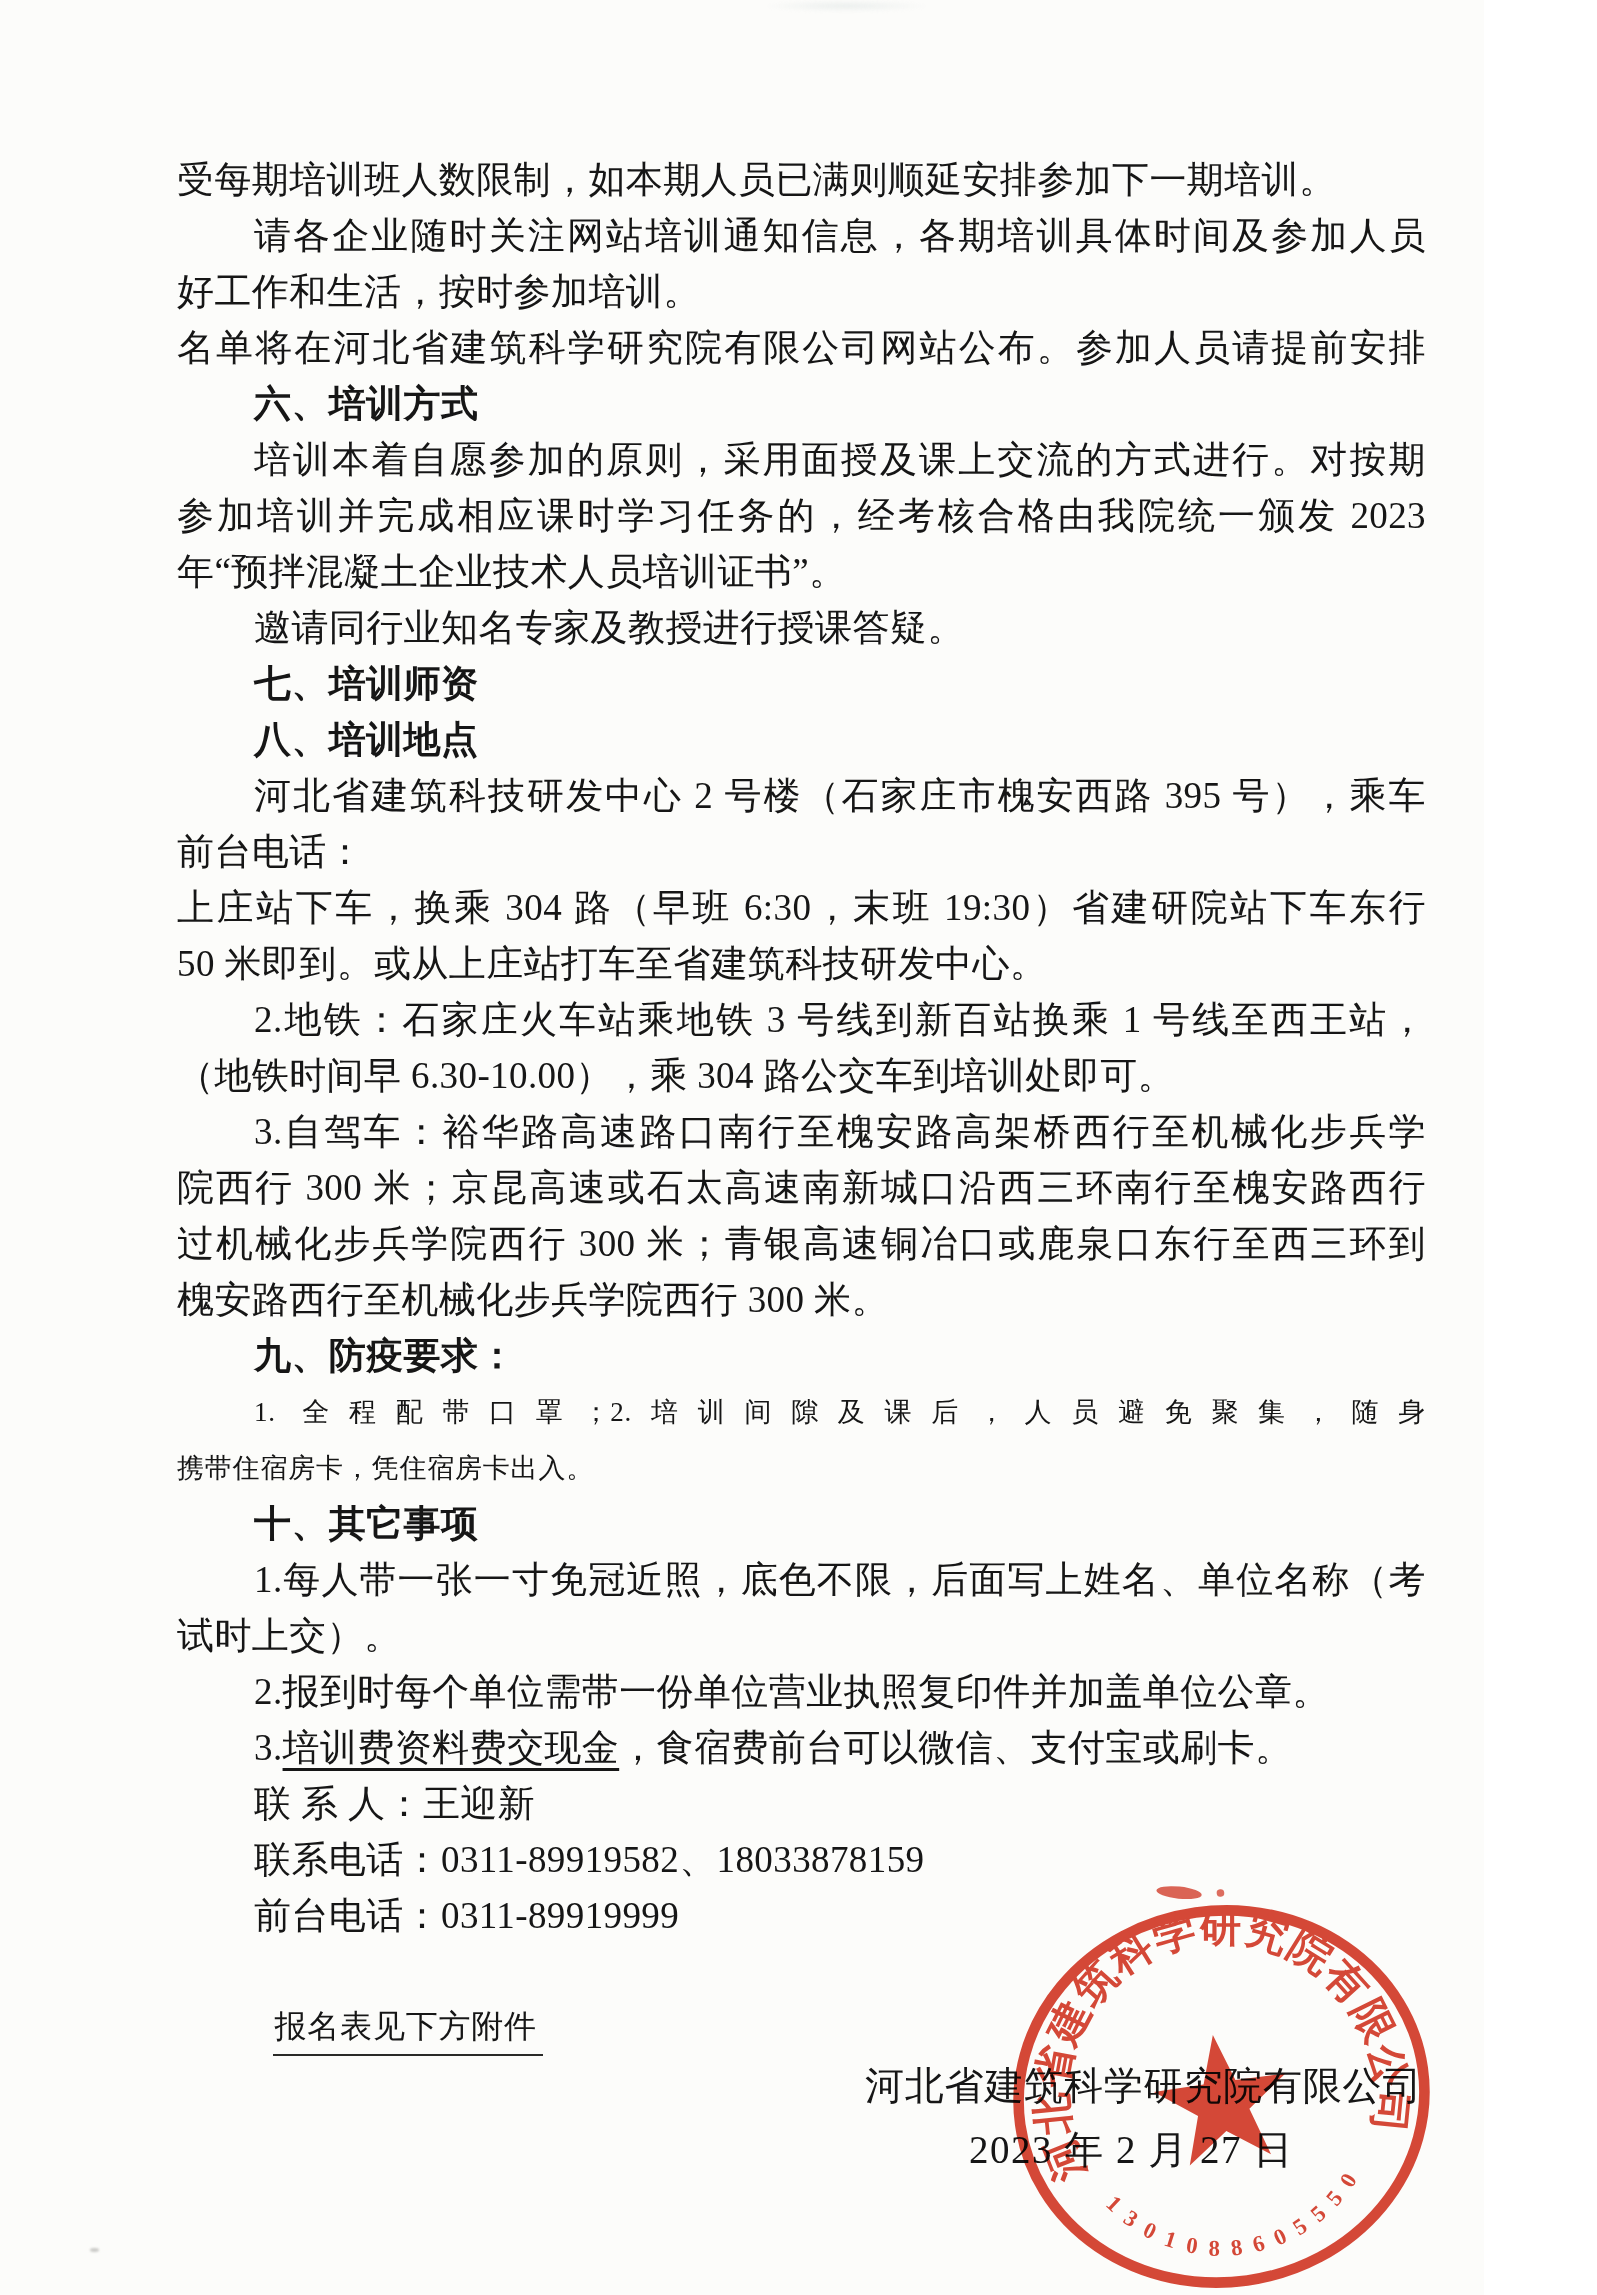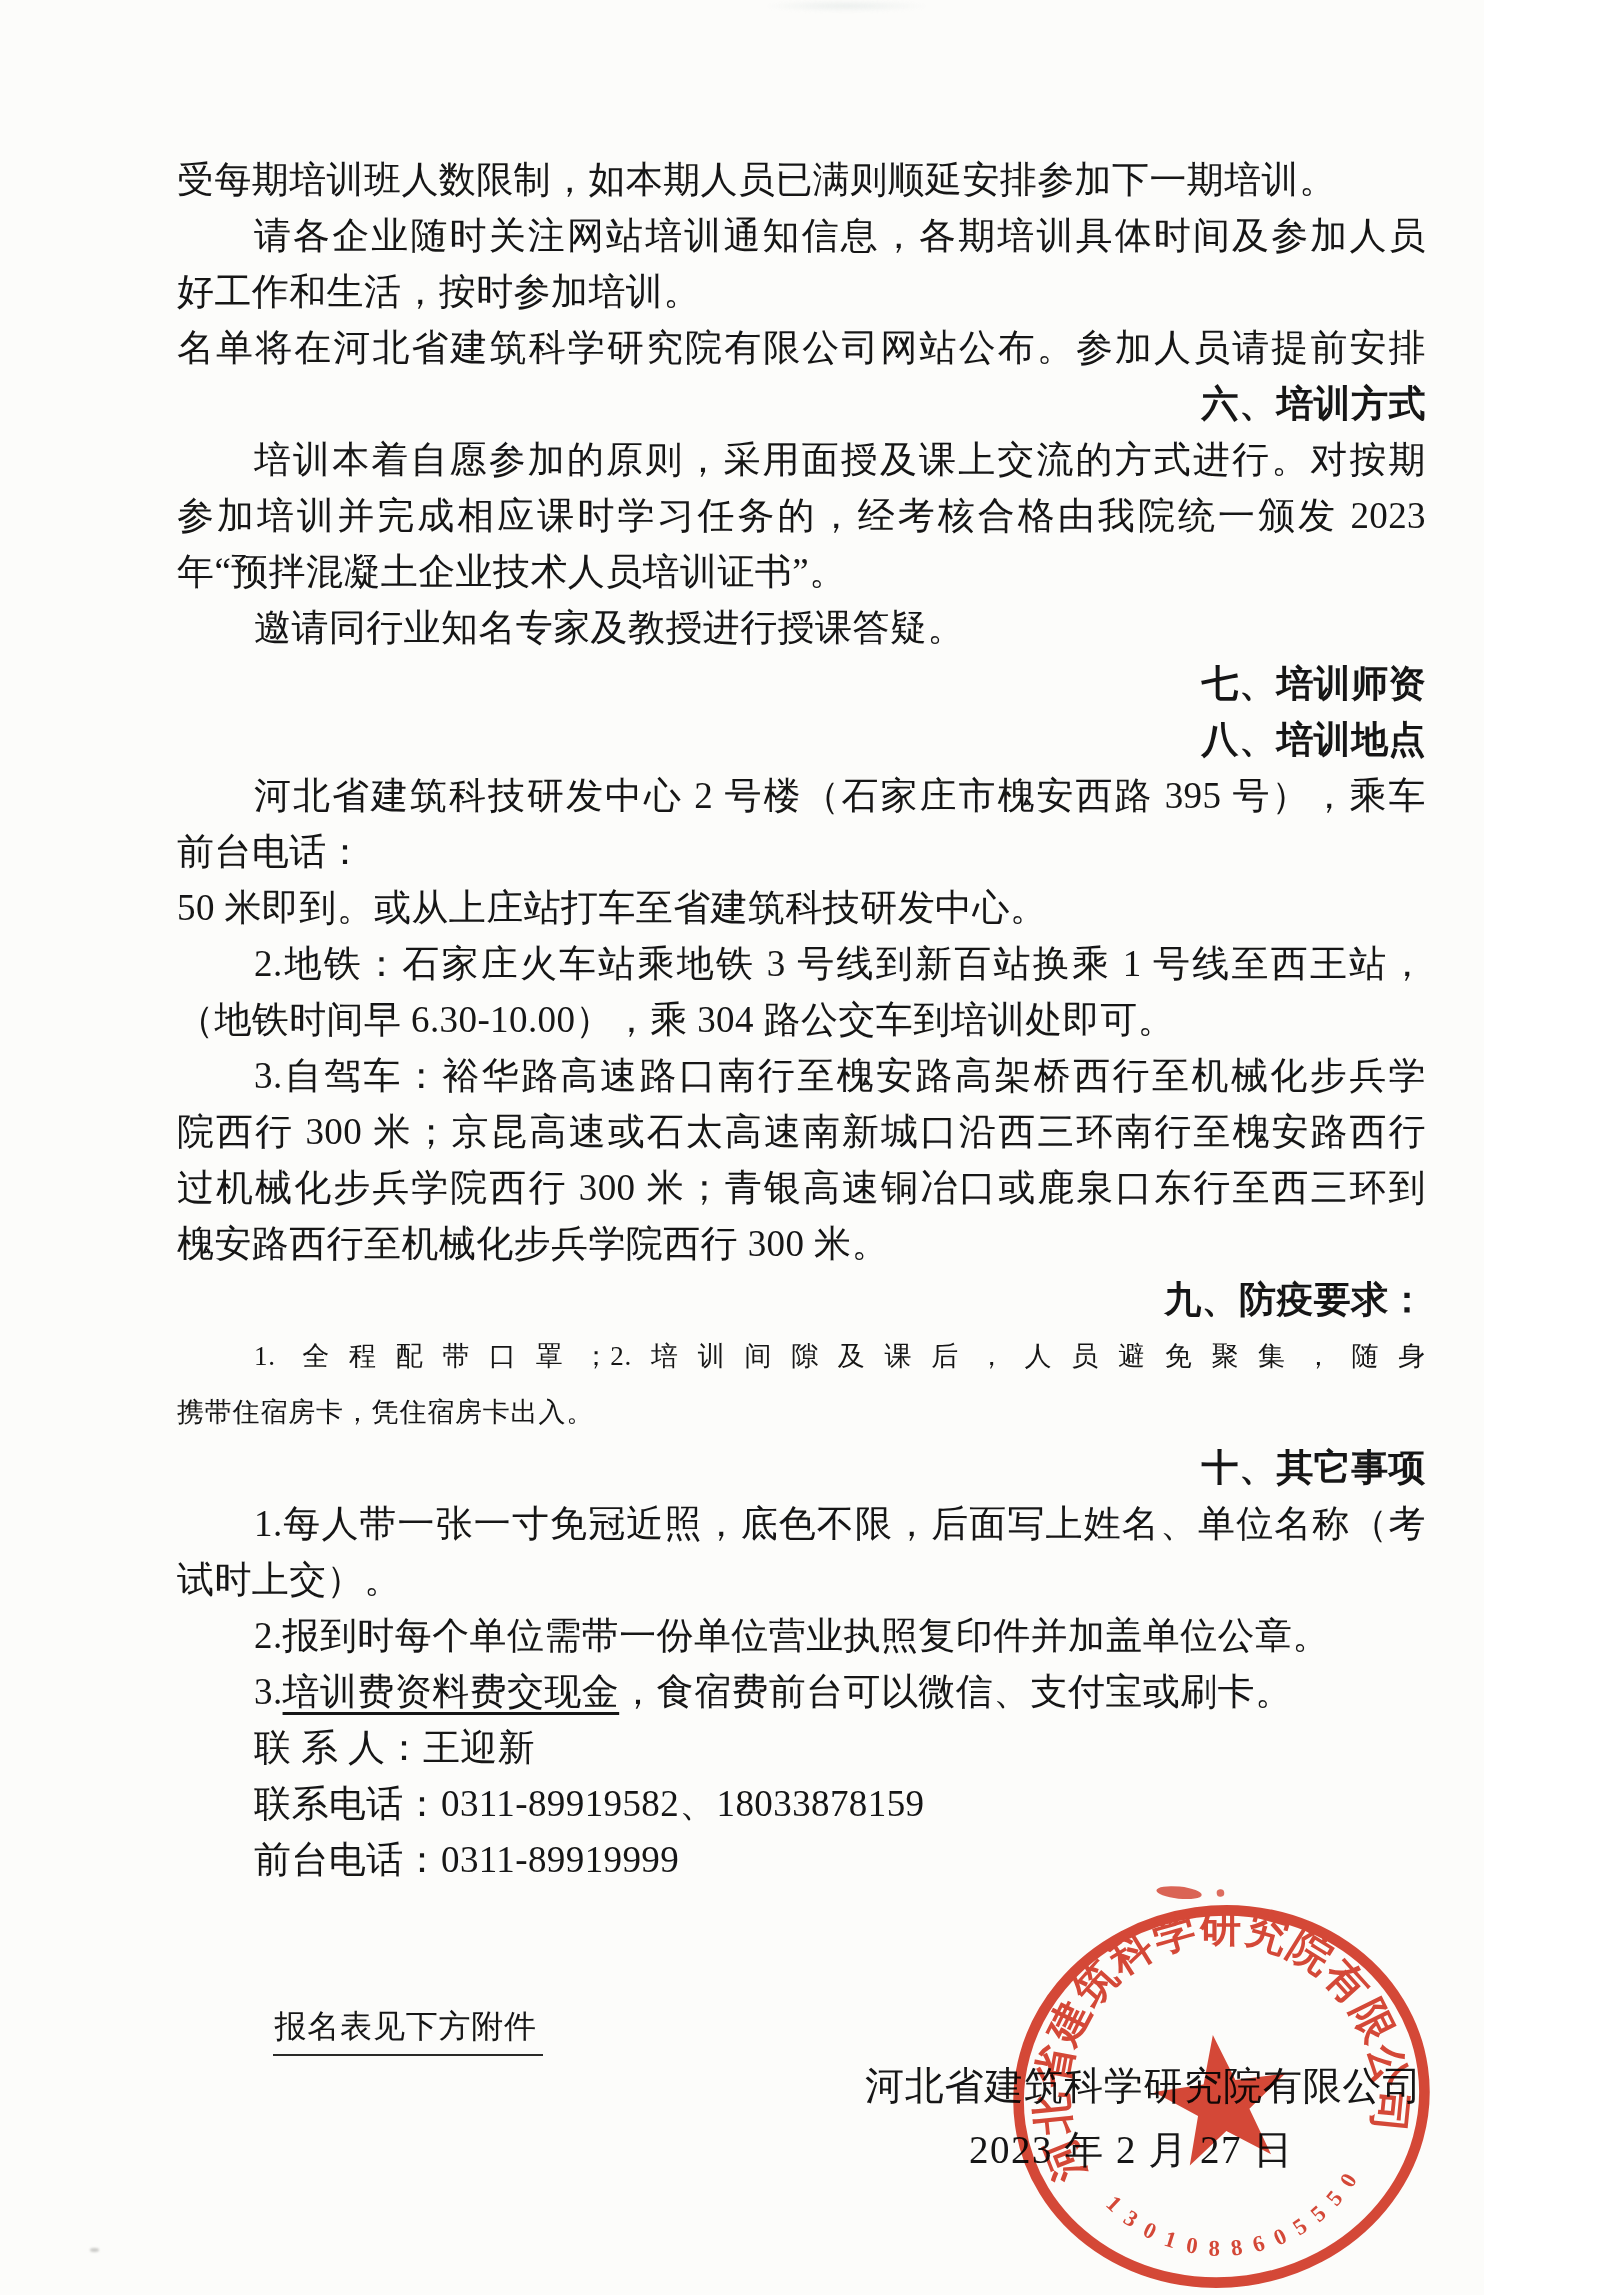--- a/index.html
+++ b/index.html
@@ -33,21 +33,21 @@
     white-space:nowrap;
     width:1249px;
     box-sizing:border-box;
   }
   .line.j{
     white-space:normal;
     text-align:justify;
     text-align-last:justify;
   }
   .line.indent{padding-left:77px;}
-  .line.bold{font-weight:bold;text-align:right;}
+  .line.bold{font-weight:bold;}
   .line.large{font-size:27px;letter-spacing:0.8px;}
   .u-part{
     text-decoration:underline;
     text-underline-offset:8.4px;
     text-decoration-thickness:2.7px;
   }
   .attachment{
     position:absolute;left:273px;top:2005px;
     font-size:32px;letter-spacing:0.8px;
     padding:0 6px 5.3px 1.5px;
@@ -83,20 +83,21 @@
       <div class="line j">名单将在河北省建筑科学研究院有限公司网站公布。参加人员请提前安排</div>
       <div class="line indent bold">六、培训方式</div>
       <div class="line indent j">培训本着自愿参加的原则，采用面授及课上交流的方式进行。对按期</div>
       <div class="line j">参加培训并完成相应课时学习任务的，经考核合格由我院统一颁发 2023</div>
       <div class="line">年“预拌混凝土企业技术人员培训证书”。</div>
       <div class="line indent">邀请同行业知名专家及教授进行授课答疑。</div>
       <div class="line indent bold">七、培训师资</div>
       <div class="line indent bold">八、培训地点</div>
       <div class="line indent j">河北省建筑科技研发中心 2 号楼（石家庄市槐安西路 395 号），乘车</div>
       <div class="line">前台电话：</div>
+      <div class="line j">上庄站下车，换乘 304 路（早班 6:30，末班 19:30）省建研院站下车东行</div>
       <div class="line">50 米即到。或从上庄站打车至省建筑科技研发中心。</div>
       <div class="line indent j">2.地铁：石家庄火车站乘地铁 3 号线到新百站换乘 1 号线至西王站，</div>
       <div class="line">（地铁时间早 6.30-10.00），乘 304 路公交车到培训处即可。</div>
       <div class="line indent j">3.自驾车：裕华路高速路口南行至槐安路高架桥西行至机械化步兵学</div>
       <div class="line j">院西行 300 米；京昆高速或石太高速南新城口沿西三环南行至槐安路西行</div>
       <div class="line j">过机械化步兵学院西行 300 米；青银高速铜冶口或鹿泉口东行至西三环到</div>
       <div class="line">槐安路西行至机械化步兵学院西行 300 米。</div>
       <div class="line indent bold">九、防疫要求：</div>
       <div class="line indent large j">1. 全程配带口罩；2.培训间隙及课后，人员避免聚集，随身</div>
       <div class="line large">携带住宿房卡，凭住宿房卡出入。</div>

